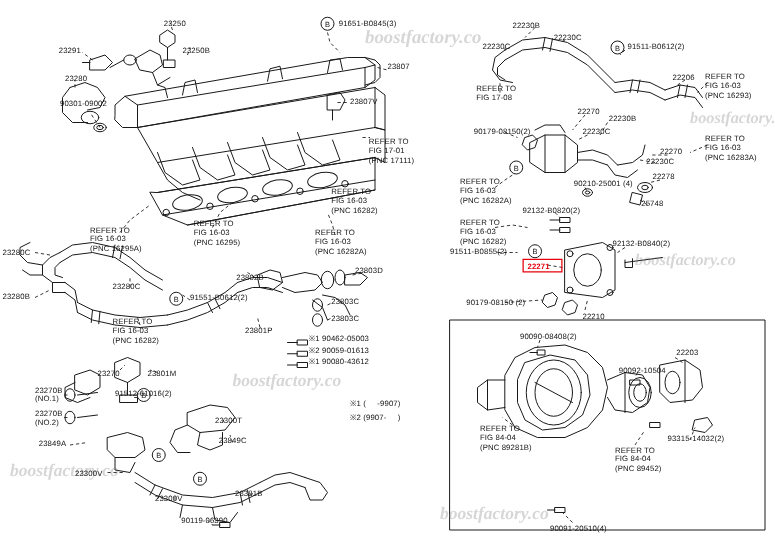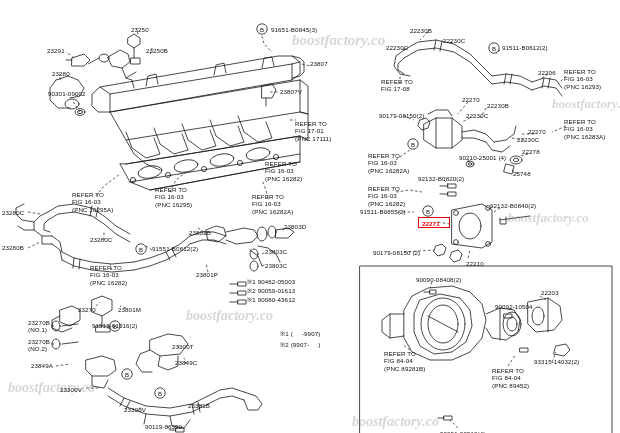--- a/index.html
+++ b/index.html
@@ -3,21 +3,21 @@
 <meta charset="utf-8">
 <style>
   html,body{margin:0;padding:0;}
   body{
     width:620px;height:433px;
     background:#ffffff;
     font-family:"Liberation Sans", sans-serif;
     overflow:hidden;
     position:relative;
   }
-  #root{position:absolute;left:0;top:14px;width:620px;height:310px;}
+  #root{position:absolute;left:0;top:4px;width:620px;height:310px;}
   svg.layer{position:absolute;left:0;top:0;width:620px;height:433px;}
   .lbl{
     position:absolute;
     font-family:"Liberation Sans", sans-serif;
     font-size:6.2px;
     line-height:7.4px;
     color:#111;
     white-space:pre;
     letter-spacing:0.1px;
   }

